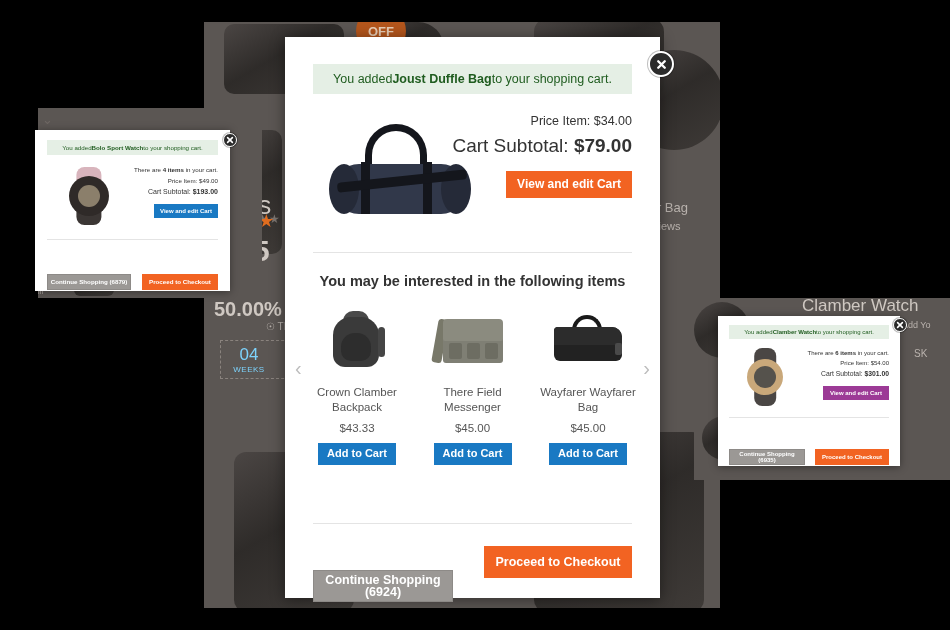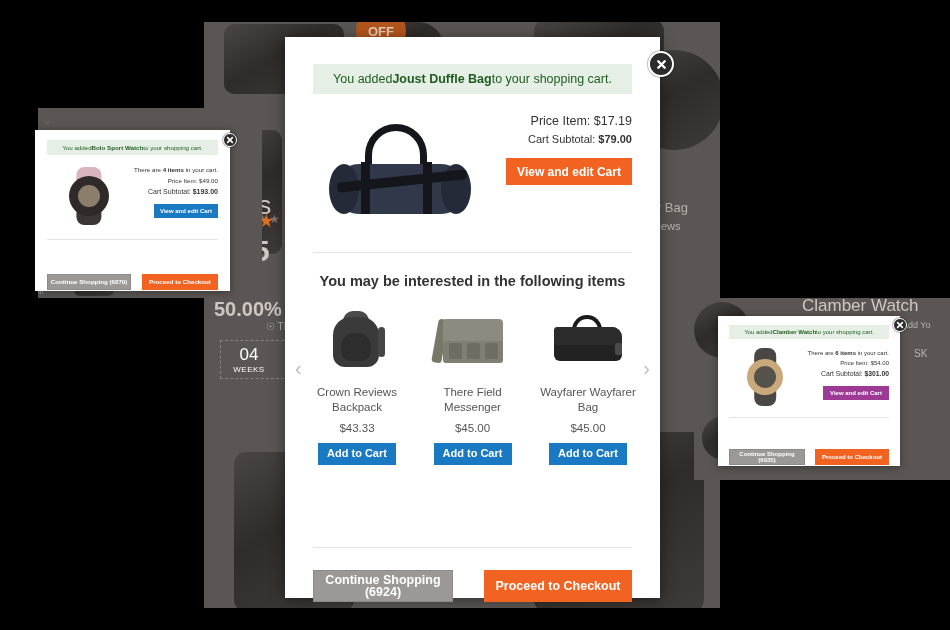--- a/index.html
+++ b/index.html
@@ -33,21 +33,21 @@
   .bg-stars .off { color: #7b7470; }
   .bg-badge {
     position: absolute; width: 50px; height: 50px; border-radius: 50%;
     background: #b4561c; color: #e8cdb6; font-size: 13px; font-weight: bold;
     display: flex; align-items: center; justify-content: center;
   }
   .bg-timer {
     position: absolute; border: 1px dashed #8a837e; display: flex;
     padding: 4px 2px;
   }
-  .bg-timer .unit { width: 52px; text-align: center; color: #ffffff; }
+  .bg-timer .unit { width: 52px; text-align: center; color: #7dd3fc; }
   .bg-timer .num { font-size: 17px; display:block; }
   .bg-timer .lbl { font-size: 8px; letter-spacing: .5px; display:block; }
   .bg-divider { position:absolute; height:1px; background:#746e6a; }
   .bg-chev {
     position:absolute; width: 22px; height: 14px; color:#6f6864; font-size: 13px;
   }
 
   
   .modal { position: absolute; background: #fff; }
   .modal-inner { position: relative; width: 100%; height: 100%; }
@@ -83,41 +83,41 @@
   .hr { background:#e4e4e4; height:1px; width:100%; }
 
   
   #modal-main { left: 285px; top: 37px; width: 375px; height: 561px;
                 box-shadow: 0 2px 14px rgba(0,0,0,.45); }
   #modal-main .close-btn { right: -14px; top: -13px; width: 26px; height: 26px; }
   #modal-main .notice { margin: 27px 28px 0; height: 30px; font-size: 12.5px; }
   #modal-main .prod-row { display:flex; margin: 14px 28px 0; align-items:flex-start; }
   #modal-main .prod-img { width: 170px; height: 118px; position:relative; }
   #modal-main .summary { flex:1; padding-top: 4px; font-size: 12.5px; line-height: 1.55; }
-  #modal-main .summary .l3 { font-size: 11px; }
+  #modal-main .summary .l3 { font-size: 19px; }
   #modal-main .cart-btn { width: 126px; height: 27px; font-size: 12px; margin-top: 10px; }
   #modal-main .hr { margin: 26px 28px 0; width: auto; }
   #modal-main .sugg-title { text-align:center; font-size: 14.5px; font-weight:bold;
                             color:#333; margin-top: 20px; }
   #modal-main .carousel { position:relative; margin: 16px 24px 0; display:flex;
                           justify-content:space-between; }
   #modal-main .sugg-item { width: 96px; text-align:center; }
   #modal-main .sugg-img { width: 96px; height: 68px; position:relative; margin: 0 auto 12px; }
   #modal-main .sugg-name { font-size: 11.5px; color:#555; line-height:1.33; }
   #modal-main .sugg-price { font-size: 11.5px; color:#555; margin-top: 6px; }
   #modal-main .sugg-btn { width: 78px; height: 22px; font-size: 11px; margin-top: 9px; }
   #modal-main .arrow { position:absolute; top: 52px; color:#bdbdbd; font-size: 20px;
                        cursor:pointer; user-select:none; }
   #modal-main .arrow.prev { left: -14px; }
   #modal-main .arrow.next { right: -14px; }
   #modal-main .footer { position:absolute; left:28px; right:28px; bottom: 23px; }
   #modal-main .footer .hr { margin: 0 0 22px; }
   #modal-main .footer .row { display:flex; justify-content:space-between; }
   #modal-main .foot-btn { height: 32px; font-size: 12.5px; }
-  #modal-main .foot-btn.cs { width: 140px; }
+  #modal-main .foot-btn.cs { width: 140px; margin-top: 24px; }
   #modal-main .foot-btn.pc { width: 148px; }
 
   
   #modal-left { left: 35px; top: 130px; width: 195px; height: 161px;
                 box-shadow: 0 1px 8px rgba(0,0,0,.4); }
   #modal-left .close-btn { right: -7px; top: -7px; width: 14px; height: 14px; border-width:1px;}
   #modal-left .notice { margin: 10px 12px 0; height: 15px; font-size: 6.2px; }
   #modal-left .prod-row { display:flex; margin: 8px 12px 0; align-items:flex-start; }
   #modal-left .prod-img { width: 84px; height: 66px; position:relative; }
   #modal-left .summary { flex:1; padding-top:2px; font-size:6.2px; line-height:1.7; }
@@ -362,21 +362,21 @@
             <div class="handle"></div>
             <div class="body"></div>
             <div class="endcap l"></div>
             <div class="endcap r"></div>
             <div class="band"></div>
             <div class="band2"></div>
             <div class="shoulder"></div>
           </div>
         </div>
         <div class="summary">
-          <div class="line">Price Item: $17.19</div>
+          <div class="line">Price Item: $34.00</div>
           <div class="line l3"><span>Cart Subtotal: </span><b>$79.00</b></div>
           <button class="btn btn-orange cart-btn">View and edit Cart</button>
         </div>
       </div>
 
       <div class="hr"></div>
 
       <div class="sugg-title">You may be interested in the following items</div>
 
       <div class="carousel">
@@ -384,21 +384,21 @@
 
         <div class="sugg-item">
           <div class="sugg-img">
             <div class="backpack">
               <div class="top"></div>
                 <div class="main"></div>
               <div class="pocket"></div>
                 <div class="sidestrap"></div>
             </div>
           </div>
-          <div class="sugg-name">Crown Reviews Backpack</div>
+          <div class="sugg-name">Crown Clamber Backpack</div>
           <div class="sugg-price">$43.33</div>
           <button class="btn btn-blue sugg-btn">Add to Cart</button>
         </div>
 
         <div class="sugg-item">
           <div class="sugg-img">
             <div class="messenger">
               <div class="strap"></div>
                 <div class="body"></div>
                 <div class="flap"></div>

